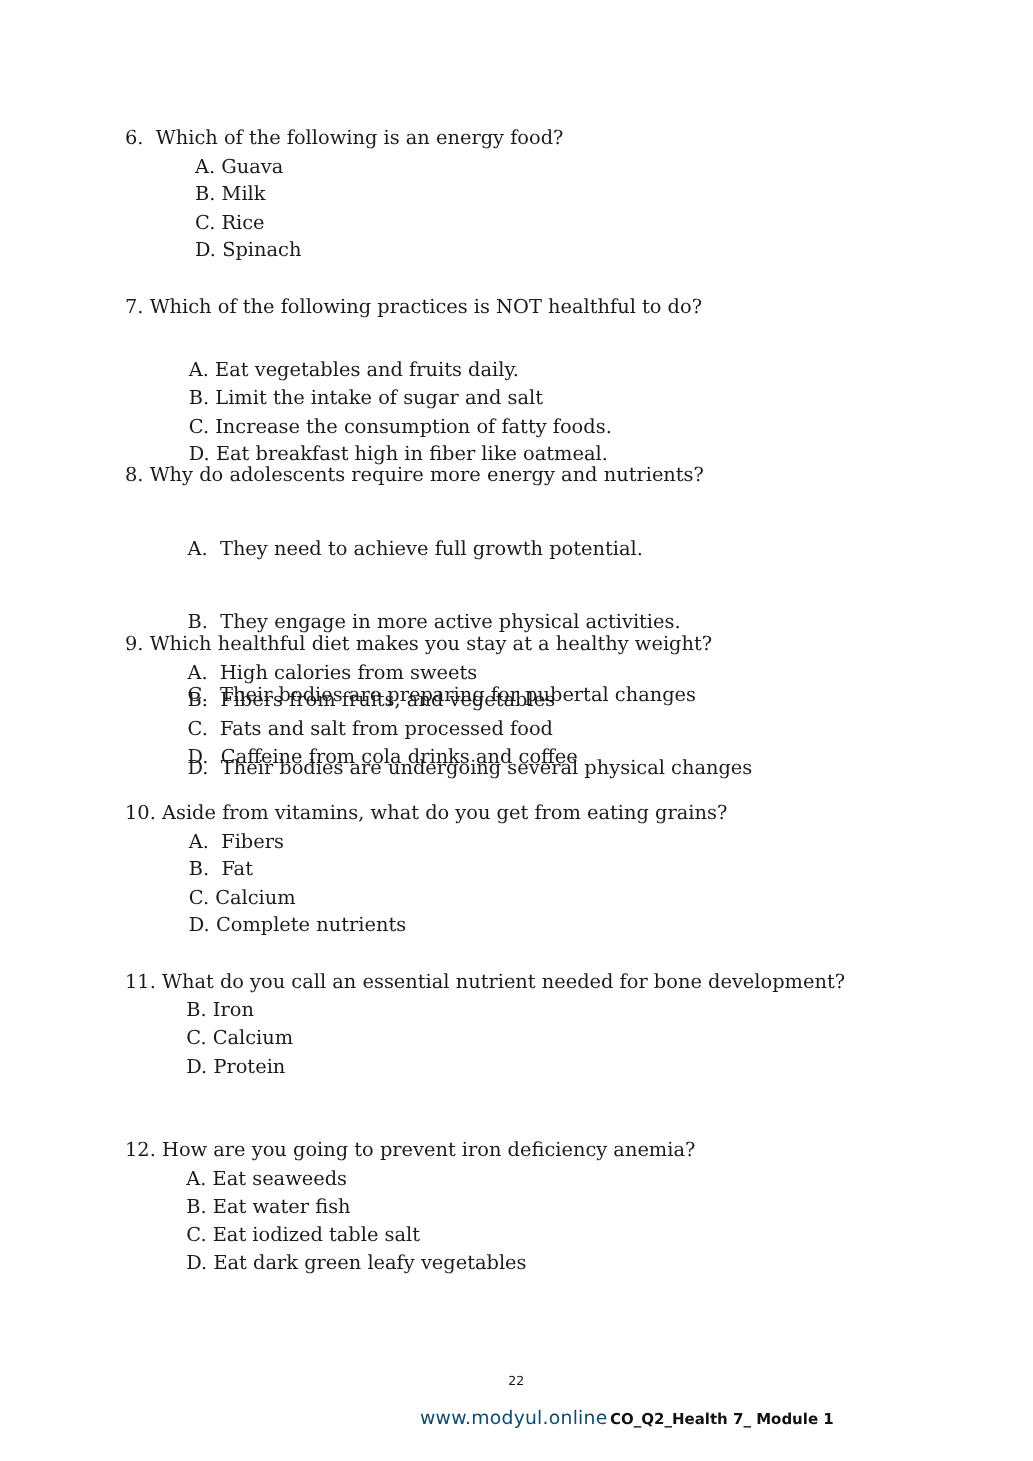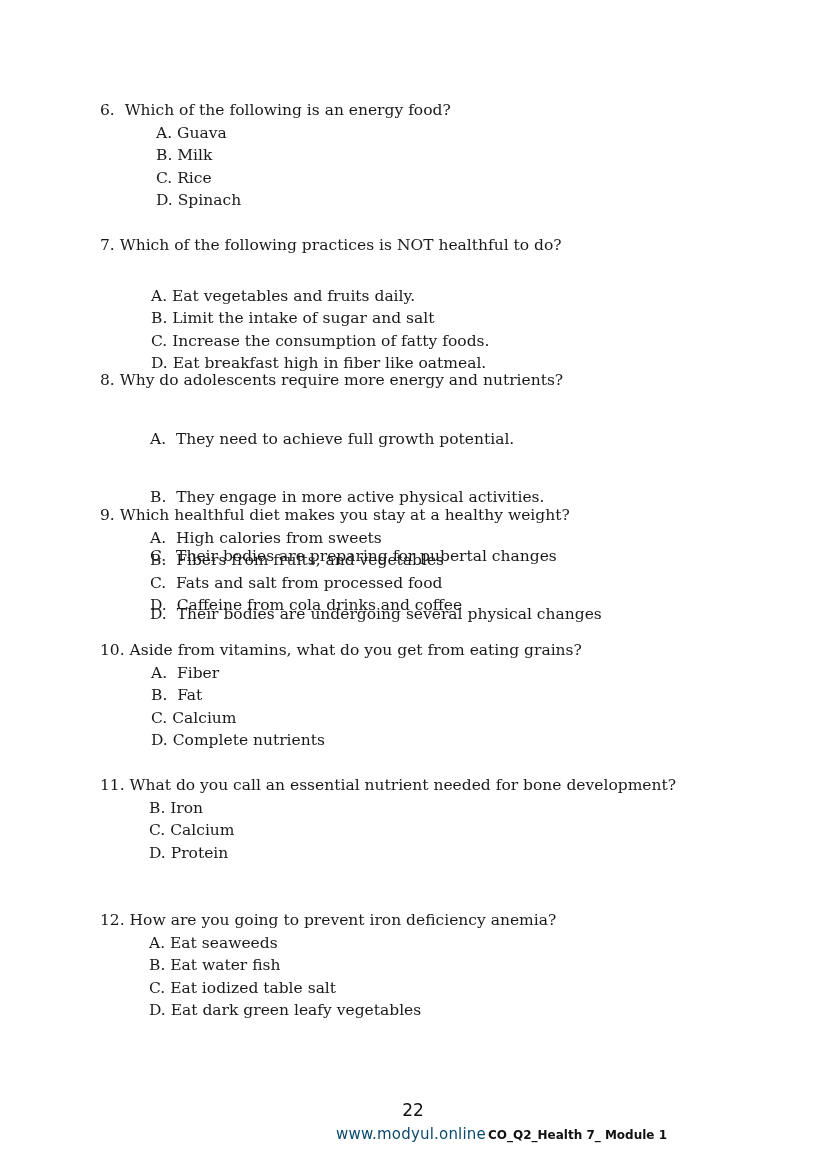--- a/index.html
+++ b/index.html
@@ -2,21 +2,21 @@
 <html><head>
 <meta charset="utf-8">
 <style>
   html, body { margin: 0; padding: 0; background: #ffffff; }
   body { width: 826px; height: 1169px; position: relative; overflow: hidden; }
   .page { position: absolute; left: 0; top: 0; width: 826px; height: 901px; background: #fff; }
   .q { position: absolute; left: 100px; font-family: "DejaVu Serif", "Liberation Serif", serif; font-size: 15.5px; color: #1a1a1a; }
   .q-stem { height: 22.5px; line-height: 22.5px; white-space: nowrap; }
   .opt { height: 22.5px; line-height: 22.5px; white-space: nowrap; }
   .q-num { display: inline-block; }
-  .footer-page { position: absolute; left: 0; width: 826px; top: 1100px; text-align: center; font-family: "DejaVu Sans", "Liberation Sans", sans-serif; font-size: 17px; color: #111; }
+  .footer-page { position: absolute; left: 0; width: 826px; top: 1100px; text-align: center; font-family: "DejaVu Sans", "Liberation Sans", sans-serif; font-size: 10px; color: #111; }
   .footer-line { position: absolute; top: 1125px; left: 336px; white-space: nowrap; }
   .watermark { font-family: "DejaVu Sans", "Liberation Sans", sans-serif; font-size: 15px; color: #0c4a6e; letter-spacing: 0.2px; }
   .module { font-family: "DejaVu Sans", "Liberation Sans", sans-serif; font-size: 12px; font-weight: bold; color: #111; margin-left: 2px; }
 </style>
 </head>
 <body>
 
 <div class="page">
 
   <div class="q" style="top:99px;">
@@ -65,21 +65,21 @@
       <div class="opt" style="white-space:pre;">C.  Fats and salt from processed food</div>
       <div class="opt" style="white-space:pre;">D.  Caffeine from cola drinks and coffee</div>
     </div>
   </div>
 
   <div class="q" style="top:639px;">
     <div class="q-stem">
       <span class="q-num">10.</span> <span>Aside from vitamins, what do you get from eating grains?</span>
     </div>
     <div style="padding-left:51px;">
-      <div class="opt" style="white-space:pre;">A.  Fiber</div>
+      <div class="opt" style="white-space:pre;">A.  Fibers</div>
       <div class="opt" style="white-space:pre;">B.  Fat</div>
       <div class="opt" style="white-space:pre;">C. Calcium</div>
       <div class="opt" style="white-space:pre;">D. Complete nutrients</div>
     </div>
   </div>
 
   <div class="q" style="top:774px;">
     <div class="q-stem">
       <span class="q-num">11.</span> <span>What do you call an essential nutrient needed for bone development?</span>
     </div>

